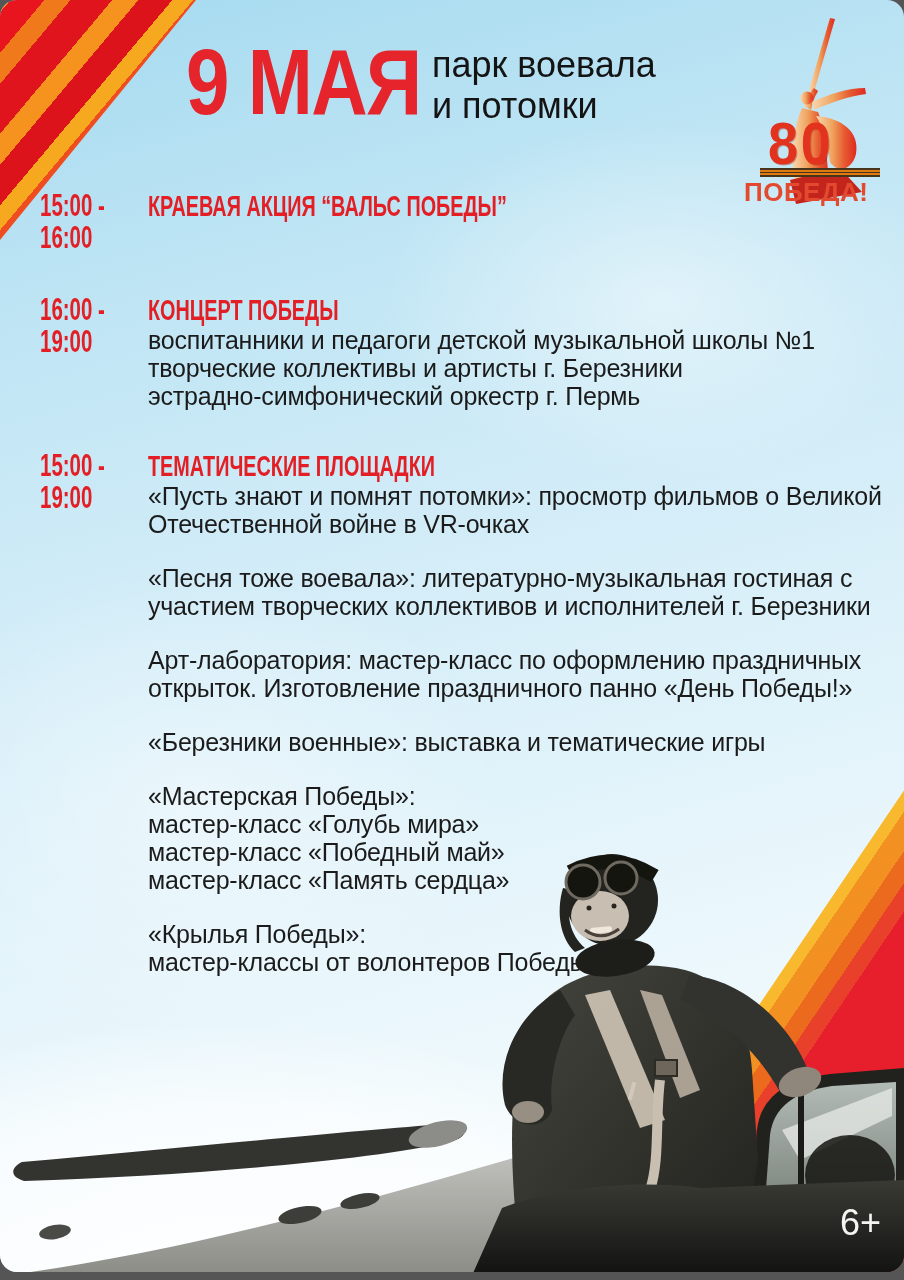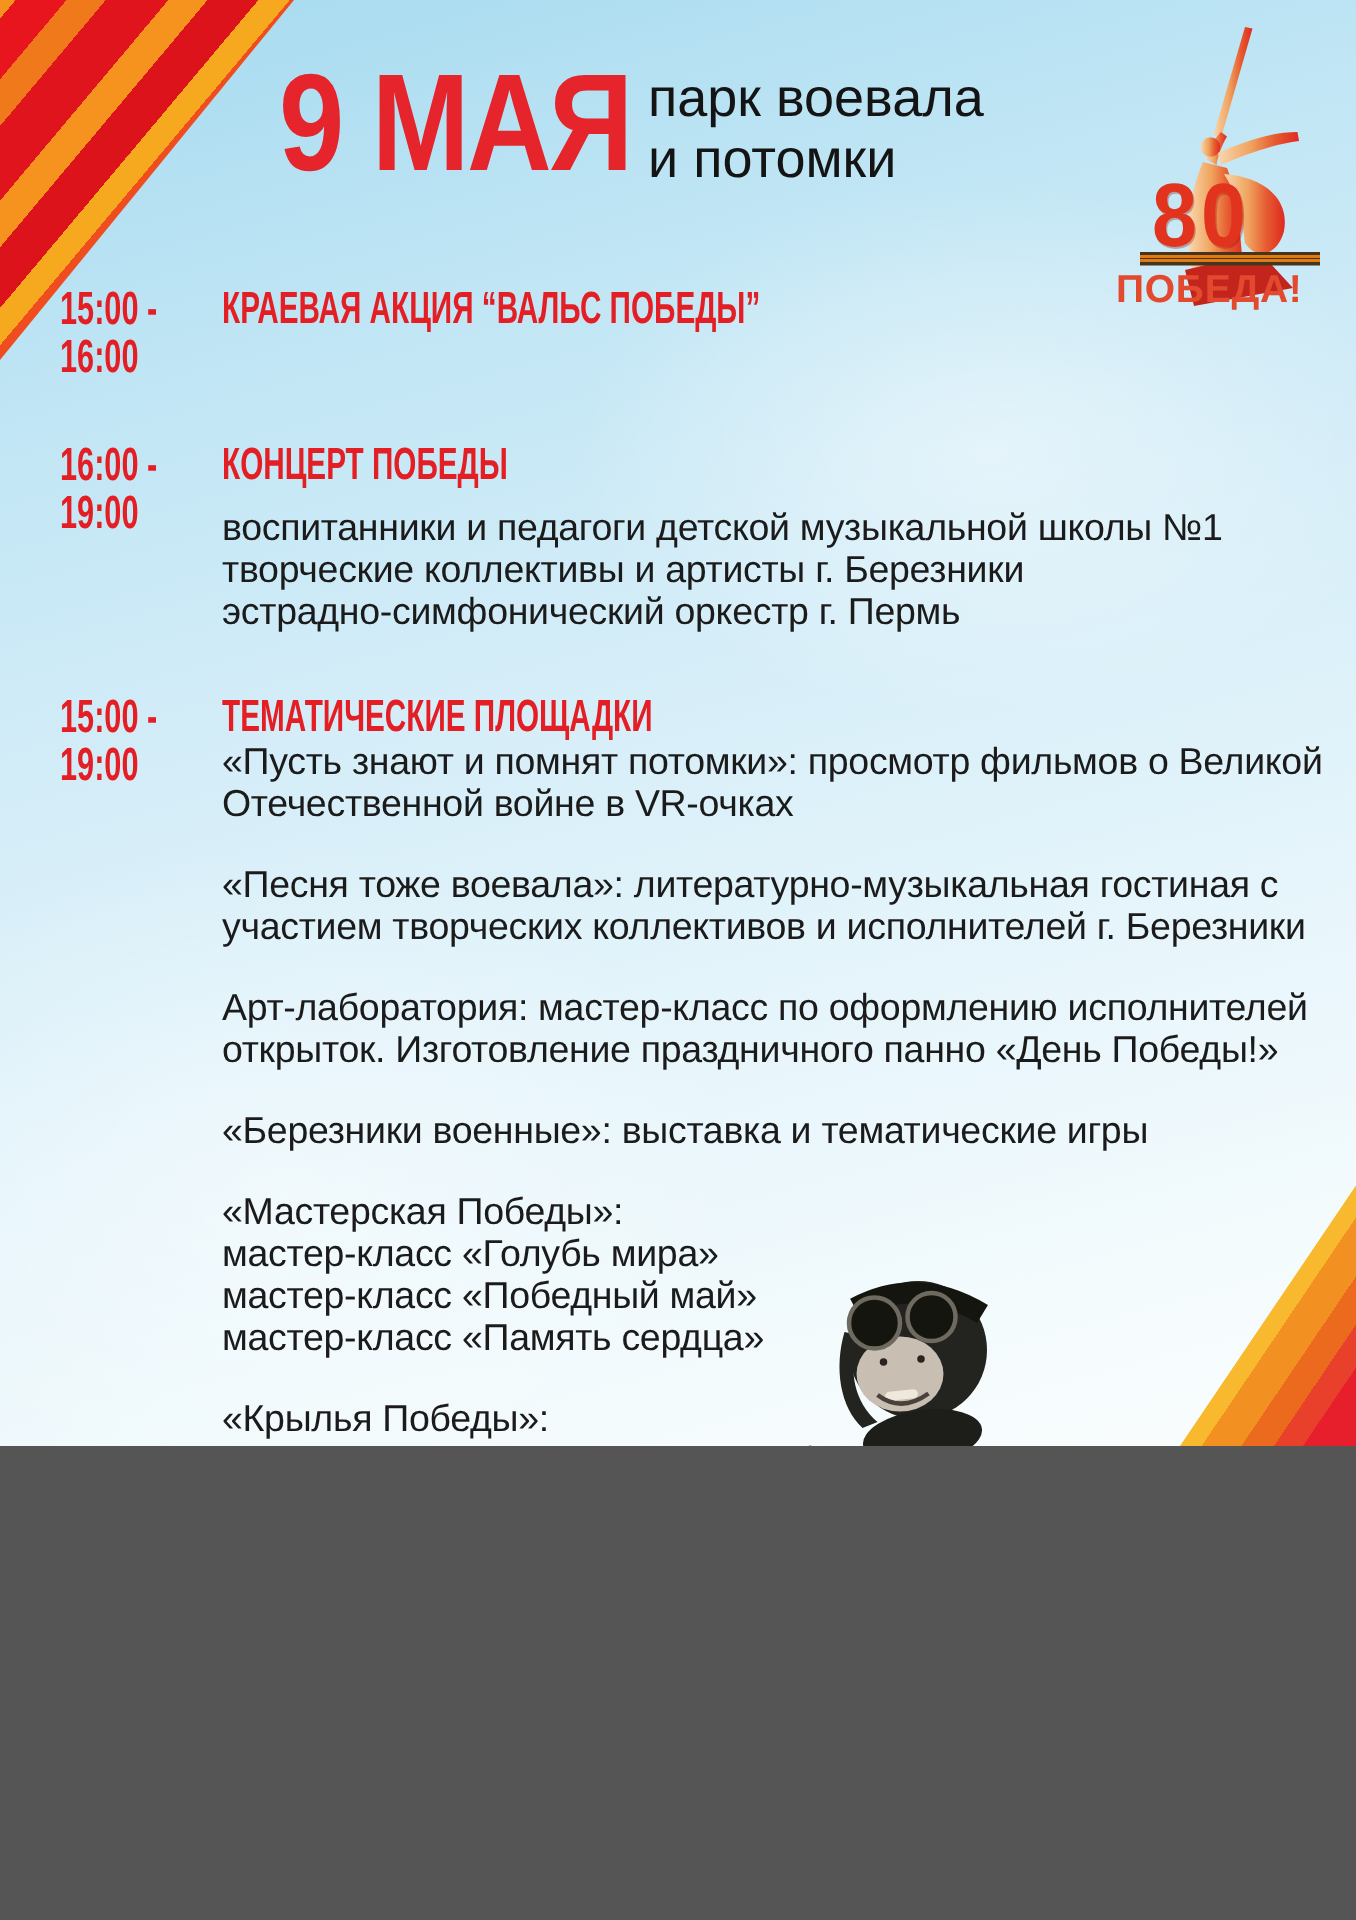--- a/index.html
+++ b/index.html
@@ -1,19 +1,20 @@
 <!DOCTYPE html>
 <html><head>
 <meta charset="utf-8">
 <style>
   html,body{margin:0;padding:0;background:#555;}
   .poster{
-    position:relative;width:904px;height:964px;overflow:hidden;
+    position:relative;width:904px;height:1272px;overflow:hidden;
     font-family:"Liberation Sans", sans-serif;
     background:linear-gradient(165deg,#a5daf0 0%,#bfe5f4 22%,#d4edf8 45%,#e6f5fb 68%,#f4fbfd 88%,#fafdfe 100%);
+    border-radius:17px;
   }
   .cloud{position:absolute;border-radius:50%;pointer-events:none;}
   .cloud.c1{left:380px;top:120px;width:560px;height:360px;background:radial-gradient(closest-side,rgba(255,255,255,.45),rgba(255,255,255,0));}
   .cloud.c2{left:-120px;top:560px;width:620px;height:480px;background:radial-gradient(closest-side,rgba(255,255,255,.4),rgba(255,255,255,0));}
 
   
   .corner-tl{
     position:absolute;left:0;top:0;width:196px;height:240px;
     clip-path:polygon(0 0,100% 0,0 100%);
     background:linear-gradient(130deg,
@@ -50,21 +51,21 @@
 
   
   .events{position:absolute;left:40px;top:190px;width:862px;}
   .event{display:grid;grid-template-columns:108px 1fr;margin-bottom:40px;}
   .ev-times{color:#e31e24;font-weight:bold;font-size:31px;line-height:32px;letter-spacing:0;
     transform:scaleX(.66);transform-origin:0 0;white-space:nowrap;}
   .ev-title{color:#e31e24;font-weight:bold;font-size:30px;line-height:32px;
     transform:scaleX(.66);transform-origin:0 0;white-space:nowrap;}
   .ev-par{margin:0 0 26px;font-size:25px;line-height:28px;color:#1b1b1b;
     letter-spacing:-.2px;white-space:pre-line;}
-  .ev-par:last-child{margin-bottom:0;margin-top:12px;}
+  .ev-par:last-child{margin-bottom:0;}
 
   
   .photo{position:absolute;left:0;top:830px;width:904px;height:450px;}
   .age-badge{position:absolute;left:840px;top:1205px;font-size:36px;line-height:36px;color:#f4f4f2;}
 </style>
 </head>
 <body>
 
 <div class="poster">
 
@@ -131,21 +132,21 @@
         <div class="ev-times">
           <div>15:00 -</div>
           <div>19:00</div>
         </div>
         <div class="ev-main">
           <div class="ev-title">ТЕМАТИЧЕСКИЕ ПЛОЩАДКИ</div>
           <p class="ev-par">«Пусть знают и помнят потомки»: просмотр фильмов о Великой
 Отечественной войне в VR-очках</p>
           <p class="ev-par">«Песня тоже воевала»:  литературно-музыкальная гостиная с
 участием творческих коллективов и исполнителей г. Березники</p>
-          <p class="ev-par">Арт-лаборатория: мастер-класс по оформлению исполнителей
+          <p class="ev-par">Арт-лаборатория: мастер-класс по оформлению праздничных
 открыток. Изготовление праздничного панно «День Победы!»</p>
           <p class="ev-par">«Березники военные»: выставка и тематические игры</p>
           <p class="ev-par">«Мастерская Победы»:
 мастер-класс «Голубь мира»
 мастер-класс «Победный май»
 мастер-класс «Память сердца»</p>
           <p class="ev-par">«Крылья Победы»:
 мастер-классы от волонтеров Победы</p>
         </div>
       </div>

